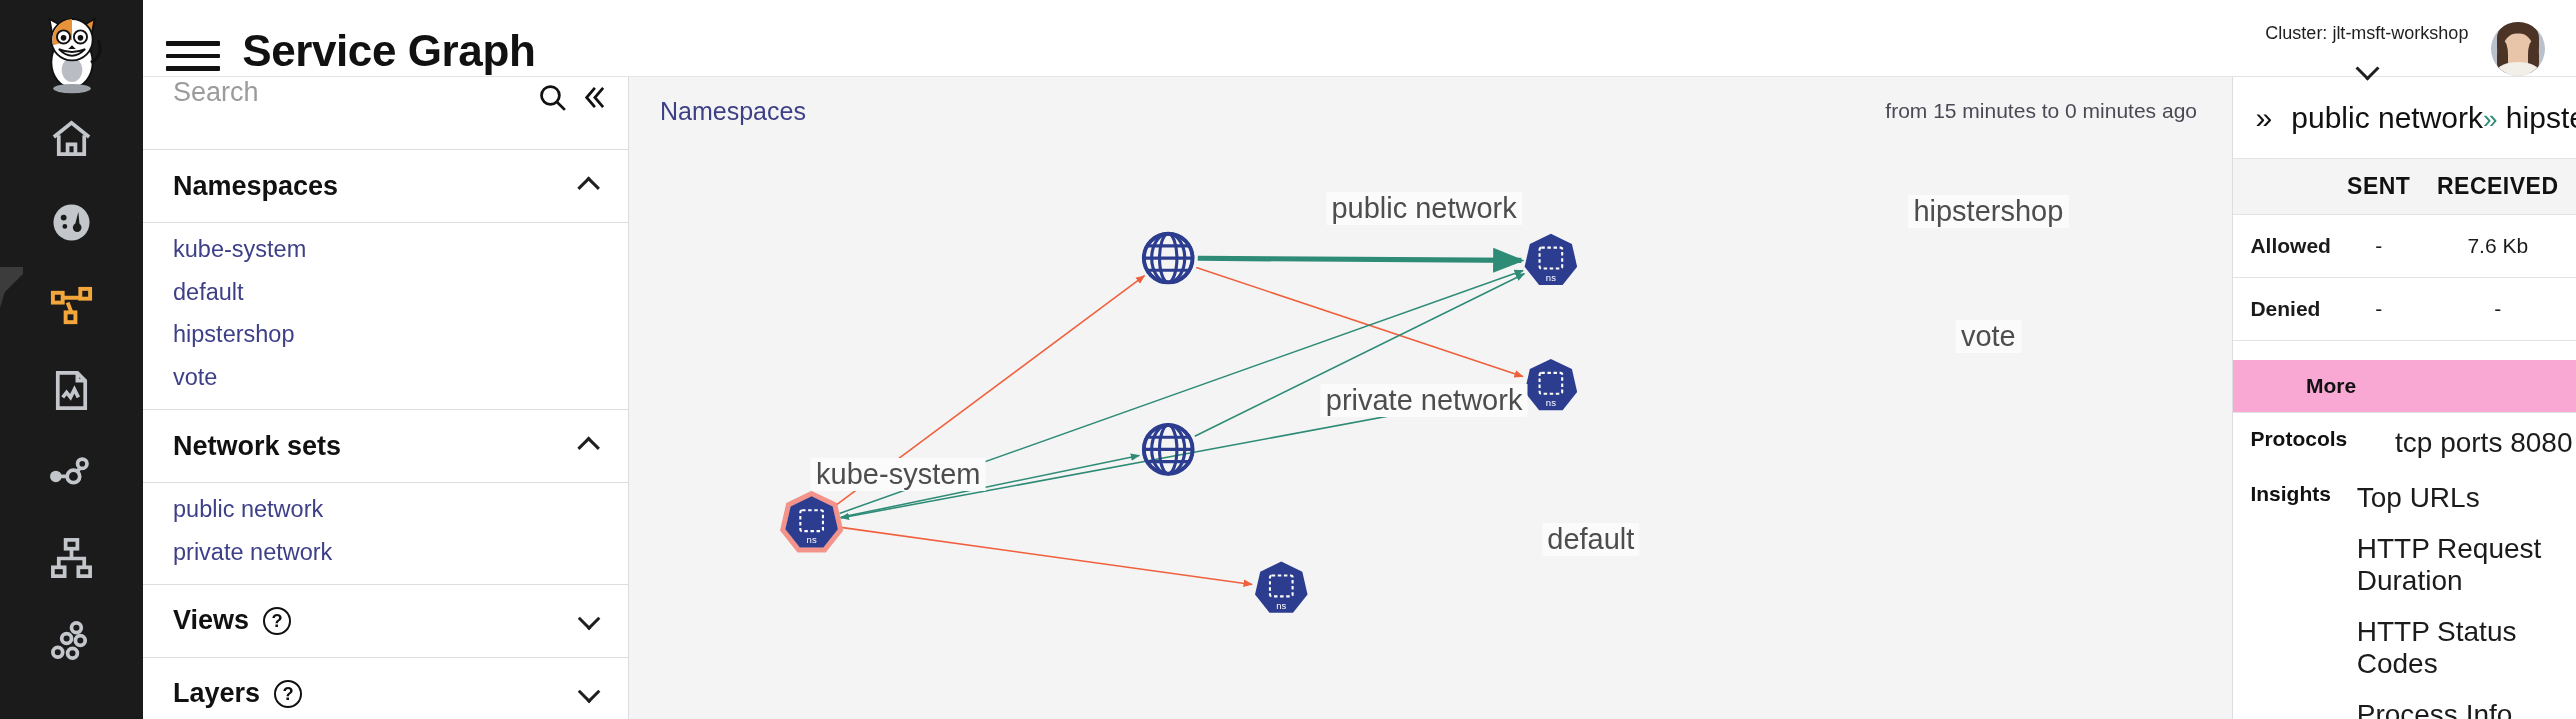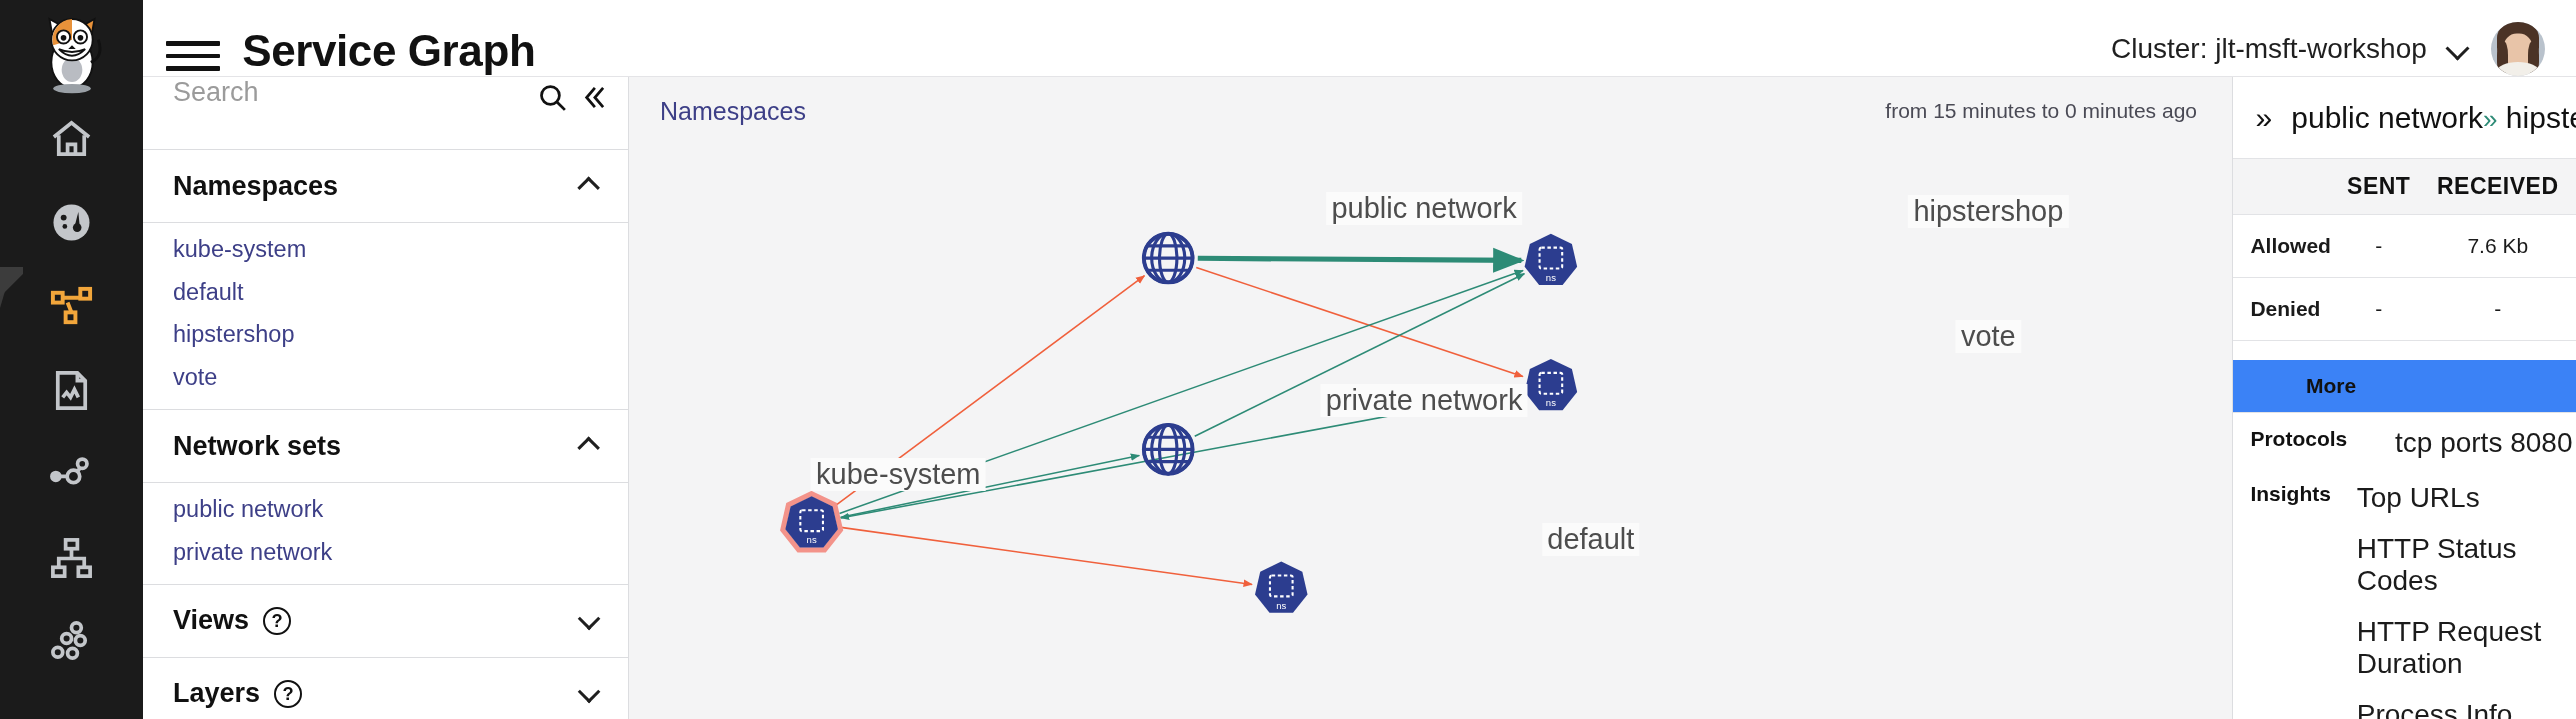--- a/index.html
+++ b/index.html
@@ -38,21 +38,21 @@
   .topbar {
     position: absolute; left: 143px; top: 0; right: 0; height: 77px;
     background: #fff; display: flex; align-items: flex-end;
     border-bottom: 0.9px solid #e4e4e7; z-index: 5;
   }
   .hamburger { margin-left: 22.6px; width: 54px; height: 40px; display:flex;
     flex-direction: column; justify-content: space-between; padding: 5.2px 0; cursor: pointer;}
   .hamburger span { display:block; height: 4.4px; background:#111; border-radius:0.9px; }
   .app-title { font-size: 44px; font-weight: 700; color:#111; margin-left: 22.6px; letter-spacing:-0.4px;}
   .topbar-right { margin-left:auto; display:flex; align-items:center; padding-right: 31px; gap: 22.6px;}
-  .cluster-select { display:flex; align-items:center; gap:19px; font-size:28px; color:#1f1f1f; cursor:pointer;}
+  .cluster-select { display:flex; align-items:center; gap:19px; font-size:18px; color:#1f1f1f; cursor:pointer;flex-direction:column;}
   .chev-down { width: 22.6px; height: 13px; position: relative; }
   .chev-down::before{content:"";position:absolute;inset:0;border-left:3.5px solid #1f1f1f;border-bottom:3.5px solid #1f1f1f;
     width:14px;height:14px;transform:rotate(-45deg);left:3.5px;top:-2.6px;}
   .avatar { width: 54px; height: 54px; border-radius:50%; overflow:hidden;
     background:#b9c2cc; position: relative; }
   .avatar .face { position:absolute; left:50%; top:52%; transform:translate(-50%,-50%);
      width:30px;height:33px;border-radius:46% 46% 40% 40%; background:#e8c4a8;}
   .avatar .hair { position:absolute;left:50%;top:30%;transform:translate(-50%,-50%);
      width:42px;height:35px;border-radius:50% 50% 22% 22%; background:#4b3326;}
   .avatar .hairL{position:absolute;left:6.1px;top:19px;width:11.3px;height:35px;border-radius:40%;background:#4b3326;}
@@ -111,21 +111,21 @@
   .det-table { width:100%; border-collapse: collapse; }
   .det-table th {
     background:#f4f4f5; font-size:23px; font-weight:700; color:#111;
     letter-spacing:0.5px; padding: 14px 0; text-align:center;
     border-top:0.9px solid #e2e3e6; border-bottom:0.9px solid #e2e3e6;
   }
   .det-table th.blank { width: 105px; }
   .det-table td { font-size:21px; color:#1b1b1b; padding: 19px 0; text-align:center;
     border-bottom:0.9px solid #e2e3e6; }
   .det-table td.rowhead { font-weight:700; text-align:left; padding-left: 17.4px; }
-  .more-bar { background:#3b82f6; font-size:21px; font-weight:700; color:#111;
+  .more-bar { background:#f9a8d4; font-size:21px; font-weight:700; color:#111;
     padding: 14px 0 14px 73px; border-bottom:0.9px solid #e2e3e6; margin-top: 19px;}
   .more-row { display:flex; padding: 14px 0 8.7px 0; }
   .more-key { width: 162px; font-size:21px; font-weight:700; color:#111; padding-left: 17.4px;}
   .more-vals { font-size:28px; color:#1b1b1b; }
   .more-vals div { padding: 0 0 19px 0; }
   .more-vals div:last-child { padding-bottom:0; }
   .ins-link { cursor:pointer; }
 </style>
 </head>
 <body>
@@ -425,22 +425,22 @@
       <div class="more-key">Protocols</div>
       <div class="more-vals">
         <div>tcp ports 8080</div>
       </div>
     </div>
 
     <div class="more-row">
       <div class="more-key">Insights</div>
       <div class="more-vals">
         <div class="ins-link">Top URLs</div>
+        <div class="ins-link">HTTP Request Duration</div>
         <div class="ins-link">HTTP Status Codes</div>
-        <div class="ins-link">HTTP Request Duration</div>
         <div class="ins-link">Process Info</div>
         <div class="ins-link">Sockets</div>
       </div>
     </div>
   </div>
 
 </div>
 
 
 </body></html>

